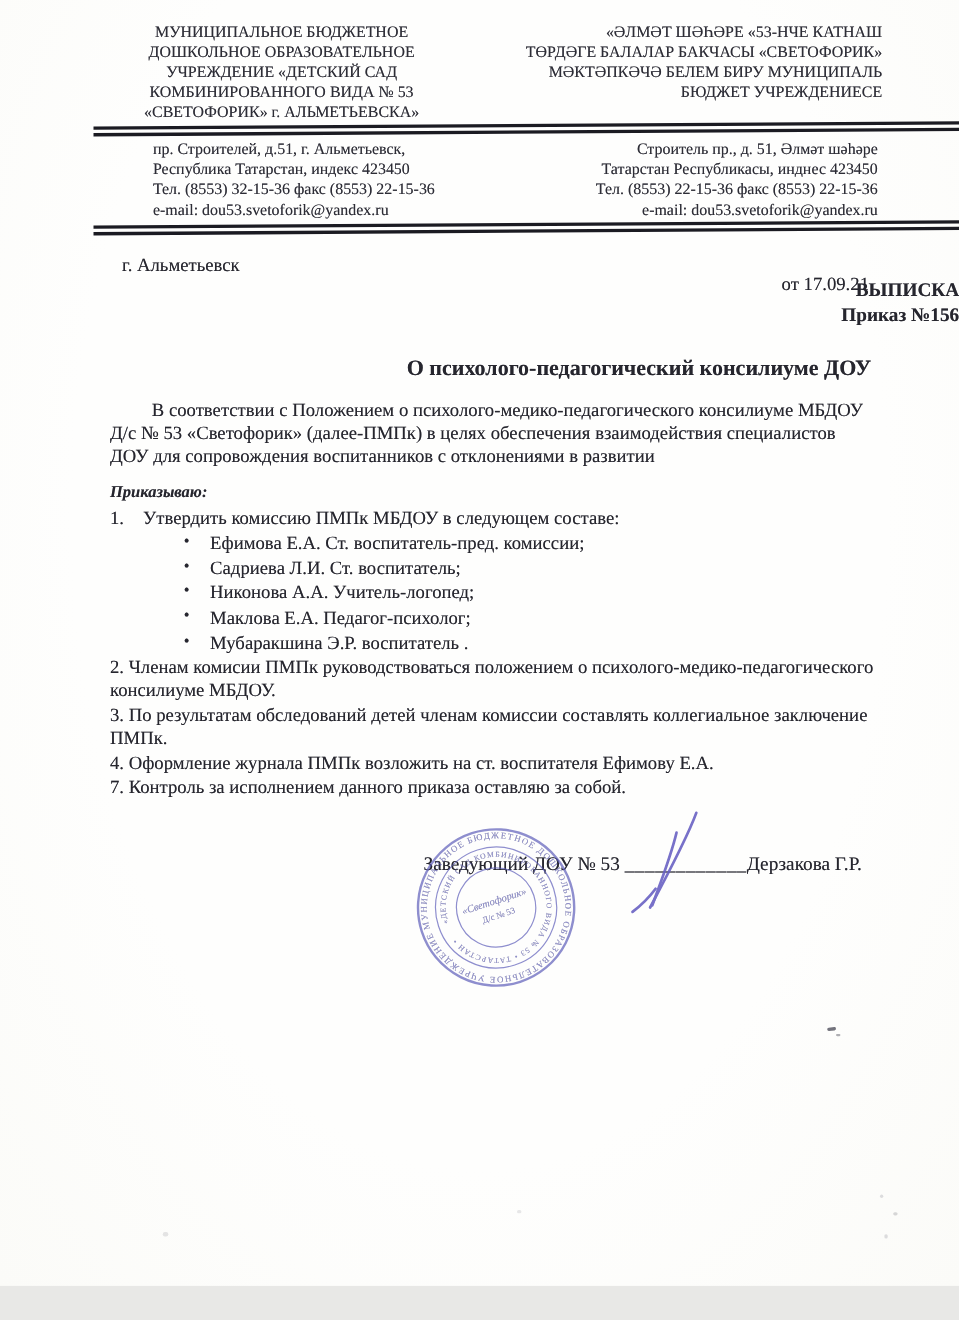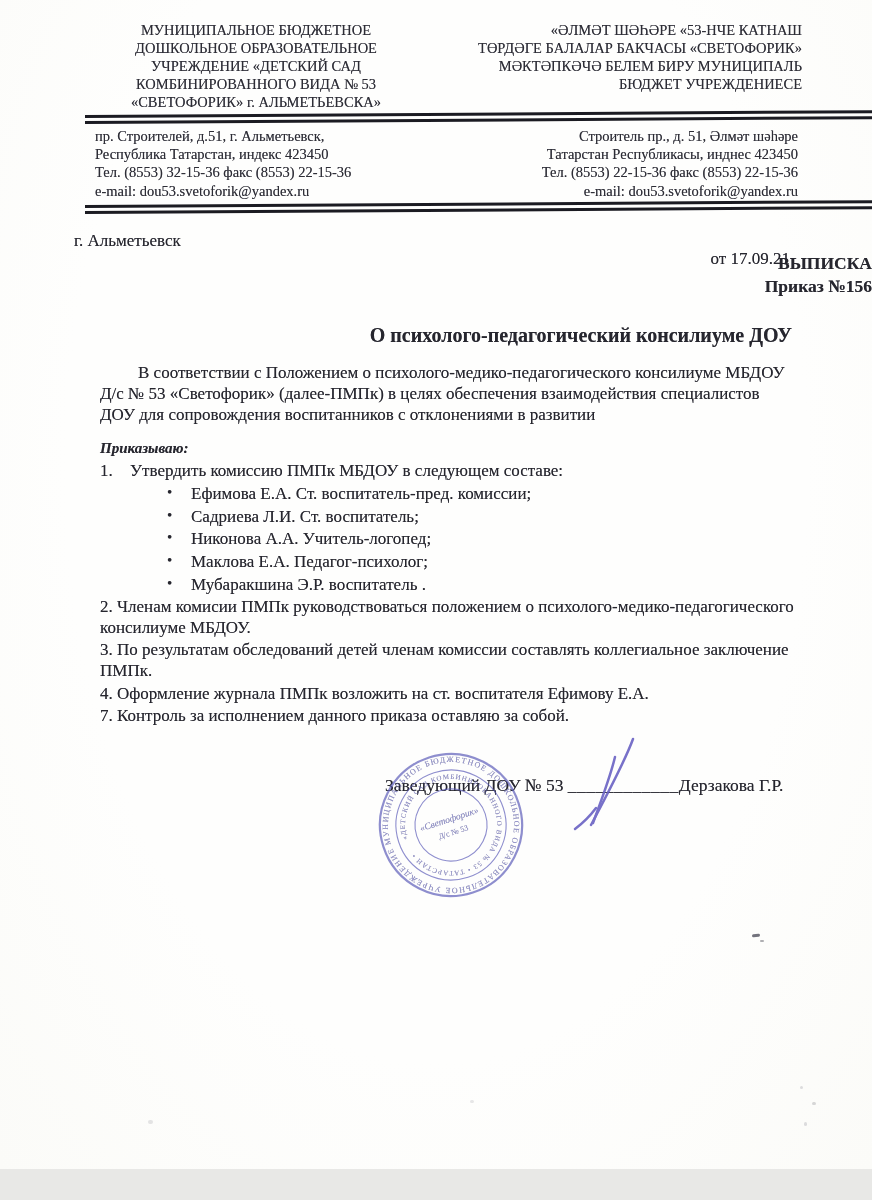--- a/index.html
+++ b/index.html
@@ -22,25 +22,25 @@
   .rule{
     height:3px;
     border-top:3.5px solid #1b1b22;
     border-bottom:3px solid #1b1b22;
     margin-left:85px;margin-right:-3px;
     transform:rotate(-0.35deg);
     transform-origin:left center;
   }
   .rule.top{margin-top:3px;}
   .rule.bottom{margin-top:5px;}
-  .address-row{display:flex;justify-content:space-between;padding:3px 74px 0 95px;}
+  .address-row{display:flex;justify-content:space-between;padding:3px 74px 0 95px;margin-left:44px;}
   .addr-left{width:330px;font-size:14.5px;line-height:1.26;text-align:left;color:#2d2d36;}
   .addr-right{width:360px;font-size:14.5px;line-height:1.26;text-align:right;color:#2d2d36;}
   
-  .meta-row{display:flex;justify-content:space-between;padding:17px 82px 0 74px;font-size:17px;}
+  .meta-row{display:flex;justify-content:space-between;padding:17px 82px 0 111px;font-size:17px;}
   .date{position:relative;top:18px;}
   
   .doc-title{ text-align:right;margin-top:1px;font-weight:bold;font-size:17.5px;line-height:1.26;margin-left:44px;}
   
   .subject{margin:27px 80px 0 100px;font-size:20px;font-weight:bold;text-align:right;}
   .intro{margin:15px 76px 0 100px;font-size:17px;line-height:1.24;text-indent:38px;}
   .order-word{margin:15px 0 0 100px;font-size:15px;font-weight:bold;font-style:italic;}
   .item1{display:flex;margin:3px 76px 0 100px;font-size:17px;line-height:1.24;}
   .item1 .num{width:30px;flex:none;}
   .members{margin:2px 0 0 0;padding:0;list-style:none;font-size:17px;line-height:1.24;}

